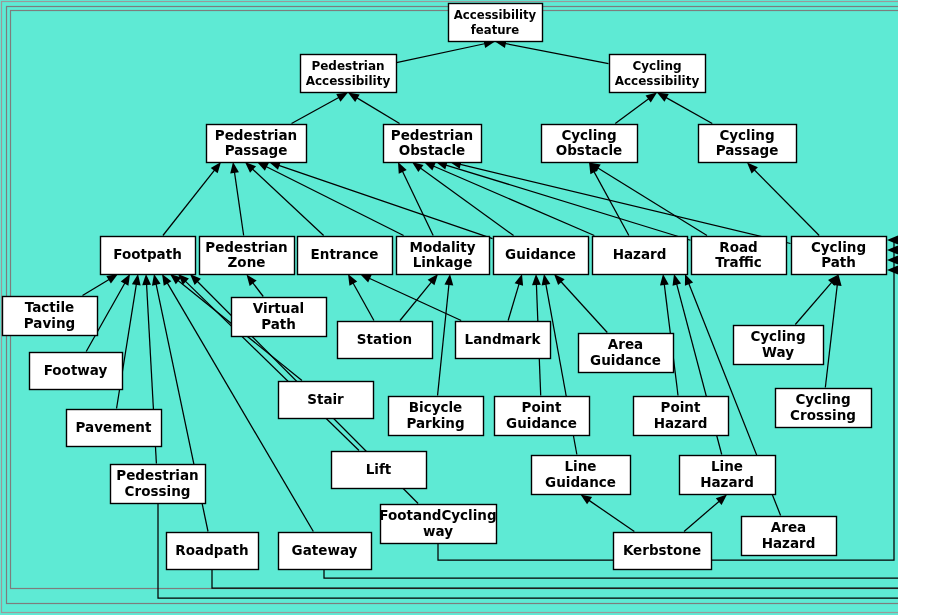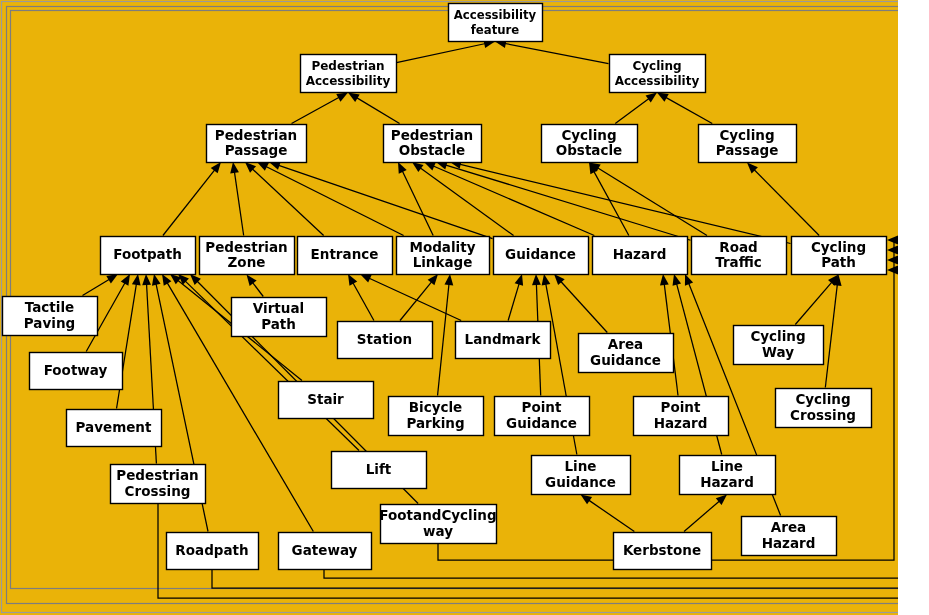--- a/index.html
+++ b/index.html
@@ -1,16 +1,16 @@
 <!DOCTYPE html>
 <html><head>
 <meta charset="utf-8">
 <style>
   html,body{margin:0;padding:0;background:#fff;}
-  #stage{position:relative;width:898px;height:615px;background:#eab308;
+  #stage{position:relative;width:898px;height:615px;background:#5eead4;
          font-family:"DejaVu Sans","Liberation Sans",sans-serif;overflow:hidden;}
   svg{position:absolute;left:0;top:0;width:929px;height:615px;}
   .node rect{fill:#ffffff;stroke:#000000;stroke-width:1.4;}
   .node text{font-family:"DejaVu Sans","Liberation Sans",sans-serif;
              font-size:13.5px;font-weight:700;fill:#000000;text-anchor:middle;}
   .edge{stroke:#000000;stroke-width:1.25;fill:none;}
   .edge-route{stroke:#000000;stroke-width:1.25;fill:none;}
   .frame{fill:none;stroke:#9a9a9a;stroke-width:1.2;}
   .frame2{fill:none;stroke:#7d7d7d;stroke-width:1.2;}
 </style>

